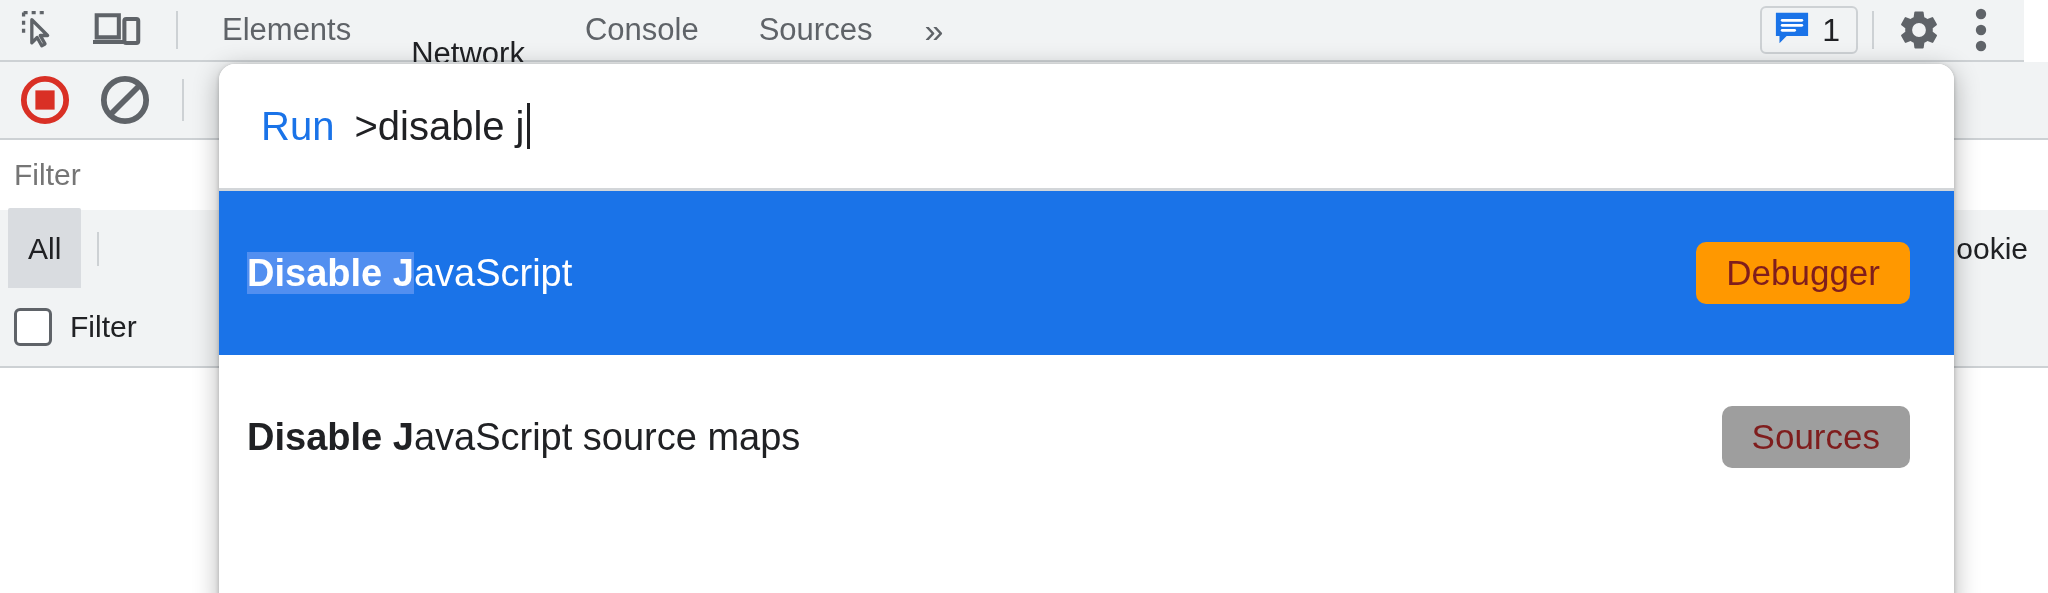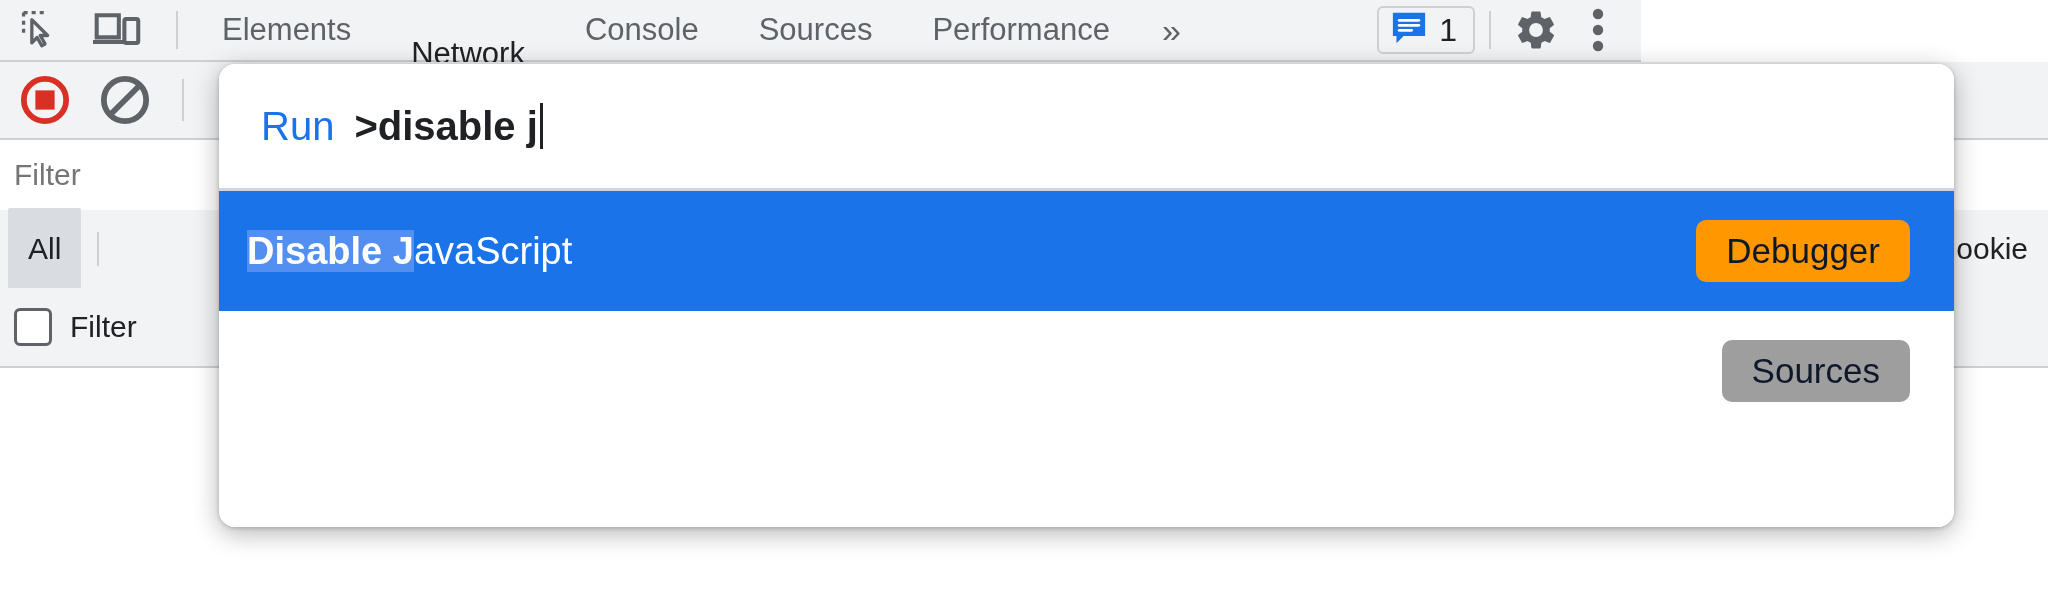--- a/index.html
+++ b/index.html
@@ -6,21 +6,21 @@
   html, body {
     width: 2048px; height: 593px;
     background: #ffffff;
     font-family: "Liberation Sans", sans-serif;
     overflow: hidden;
   }
   #root { position: relative; width: 2048px; height: 593px; background: #ffffff; }
 
   
   .tabbar {
-    position: absolute; left: 0; top: 0; width: 1641px; height: 62px;
+    position: absolute; left: 0; top: 0; width: 2024px; height: 62px;
     background: #f1f3f4;
     border-bottom: 2px solid #cdd1d4;
     display: flex; align-items: center;
   }
   .tb-icons { display: flex; align-items: center; padding-left: 10px; gap: 14px; }
   .icon-btn {
     width: 62px; height: 56px; display: flex; align-items: center; justify-content: center;
     cursor: pointer;
   }
   .vdivider { width: 2px; height: 38px; background: #cdd1d4; margin: 0 14px; }
@@ -91,39 +91,39 @@
     border-radius: 16px;
     box-shadow: 0 6px 26px rgba(0,0,0,.30), 0 1px 4px rgba(0,0,0,.20);
     overflow: hidden;
     z-index: 50;
   }
   .palette-input-row {
     height: 124px; display: flex; align-items: center; padding-left: 42px;
     background: #ffffff;
   }
   .run-chip { font-size: 40px; color: #1a73e8; margin-right: 20px; }
-  .query-text { font-size: 40px; color: #202124; font-weight: 700; white-space: pre; }
+  .query-text { font-size: 40px; color: #202124; font-weight: 400; white-space: pre; }
   .caret {
     display: inline-block; width: 3px; height: 46px; background: #202124;
     vertical-align: middle; margin-left: 2px;
   }
 
   .sep { height: 3px; background: #d3d6d9; }
 
   .sugg {
-    height: 120px; display: flex; align-items: center;
+    height: 164px; display: flex; align-items: center;
     padding: 0 44px 0 28px; background: #ffffff; cursor: pointer;
   }
   .sugg.selected { background: #1a73e8; }
   .sugg-text { font-size: 38px; color: #202124; white-space: nowrap; }
   .sugg.selected .sugg-text { color: #ffffff; }
   .sugg-text .m { font-weight: 700; }
   .sugg.selected .sugg-text .m { background: #528ff0; }
   .badge {
-    margin-left: auto; font-size: 35px; color: #0f172a;
+    margin-left: auto; font-size: 35px; color: #7f1d1d;
     border-radius: 10px; padding: 11px 30px; white-space: nowrap;
   }
   .palette-footer { height: 96px; background: #ffffff; }
 </style>
 </head>
 <body>
 
 <div id="root">
 
   <div class="tabbar">
@@ -144,21 +144,20 @@
         </svg>
       </div>
       <div class="vdivider"></div>
     </div>
 
     <div class="tabs">
       <div class="tab">Elements</div>
       <div class="tab active">Network</div>
       <div class="tab">Console</div>
       <div class="tab">Sources</div>
-      <div class="tab">Performance</div>
       <div class="tab-more">»</div>
     </div>
 
     <div class="tb-right">
       <div class="msgcount">
         <span>
           <svg width="36" height="34" viewBox="0 0 20 19">
             <path d="M1 1 H19 V14 H7 L3 18 V14 H1 Z" fill="#1a73e8"></path>
             <g stroke="#ffffff" stroke-width="1.5" stroke-linecap="round">
               <path d="M4.5 5.2 H15.5"></path>
@@ -229,19 +228,20 @@
     </div>
 
     <div class="sep"></div>
 
     <div class="sugg selected">
       <span class="sugg-text"><span class="m">Disable J</span><span>avaScript</span></span>
       <span class="badge" style="background:#FF9800">Debugger</span>
     </div>
 
     <div class="sugg">
+      <span class="sugg-text"><span class="m">Disable J</span><span>avaScript source maps</span></span>
       <span class="badge" style="background:#9E9E9E">Sources</span>
     </div>
 
     <div class="palette-footer"></div>
   </div>
 
 </div>
 
 </body></html>

